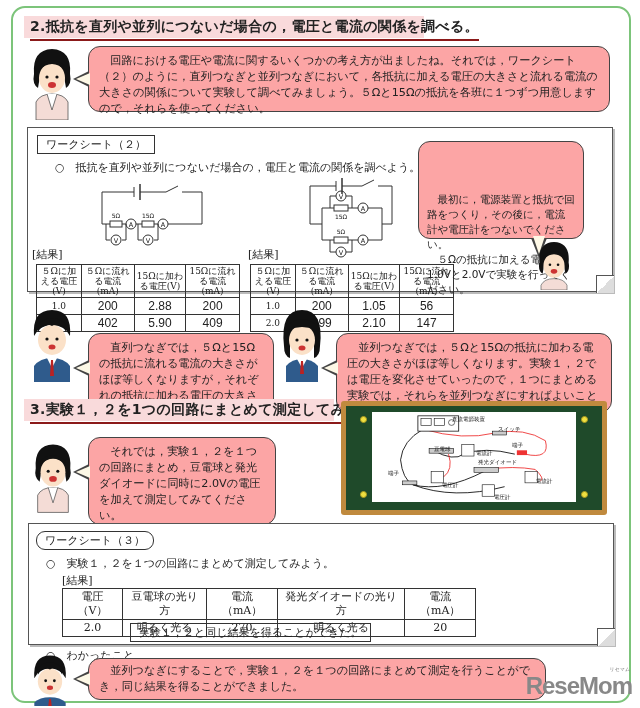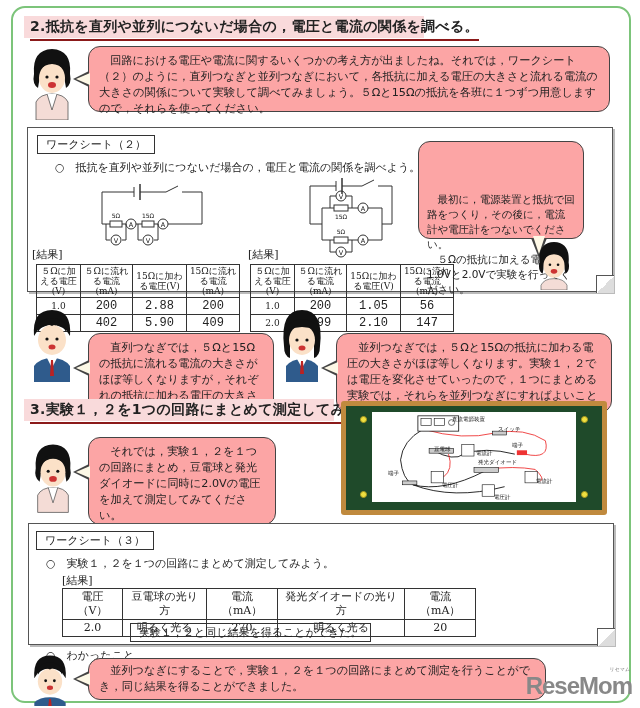--- a/index.html
+++ b/index.html
@@ -58,21 +58,21 @@
     font-family: "DejaVu Serif", serif; font-size: 11px; padding: 1px 8px; white-space: nowrap;
   }
   .serif { font-family: "DejaVu Serif", serif; }
   .line { position: absolute; font-size: 11px; white-space: nowrap; }
   table.res {
     position: absolute; border-collapse: collapse; font-family: "DejaVu Serif", serif;
   }
   table.res td {
     border: 1px solid #333; text-align: center; font-size: 9px; line-height: 10px; padding: 1px 2px;
   }
-  table.res tr.v td { font-size: 12px; line-height: 14px; font-family: Liberation Mono, monospace; }
+  table.res tr.v td { font-size: 12px; line-height: 14px; font-family: Liberation Sans, sans-serif; }
   table.res tr.v td:first-child { font-size: 9px; font-family: "DejaVu Serif", serif; }
   table.w3 td { font-size: 11px; line-height: 14px; padding: 1px 4px; margin-top: 25px; }
   .person { position: absolute; }
   .blackboard {
     position: absolute; left: 341px; top: 401px; width: 266px; height: 114px;
     background: #c08a3e; border-radius: 3px; padding: 5px;
   }
   .blackboard .inner {
     width: 100%; height: 100%; background: #1f4a2a; position: relative;
   }
@@ -334,21 +334,21 @@
       <div class="bb-label" style="left:70px; top:70px;">電圧計</div>
       <div class="bb-label" style="left:164px; top:66px;">電流計</div>
       <div class="bb-label" style="left:122px; top:82px;">電圧計</div>
     </div>
   </div>
 </div>
 
 <div class="sheet" style="left:28px; top:523px; width:586px; height:122px;">
   <div class="fold"></div>
 </div>
-<div class="sheet-label" style="left:36px; top:531px;">ワークシート（３）</div>
+<div class="sheet-label" style="left:36px; top:531px;border-radius:9px;">ワークシート（３）</div>
 <div class="line serif" style="left:46px; top:556px;">○　実験１，２を１つの回路にまとめて測定してみよう。</div>
 <div class="line serif" style="left:62px; top:573px;">[結果]</div>
 <table class="res w3" style="left:62px; top:588px; width:414px;">
   <tbody>
       <tr>
     <td>電圧（V）</td>
     <td>豆電球の光り方</td>
     <td>電流（mA）</td>
     <td>発光ダイオードの光り方</td>
     <td>電流（mA）</td>

